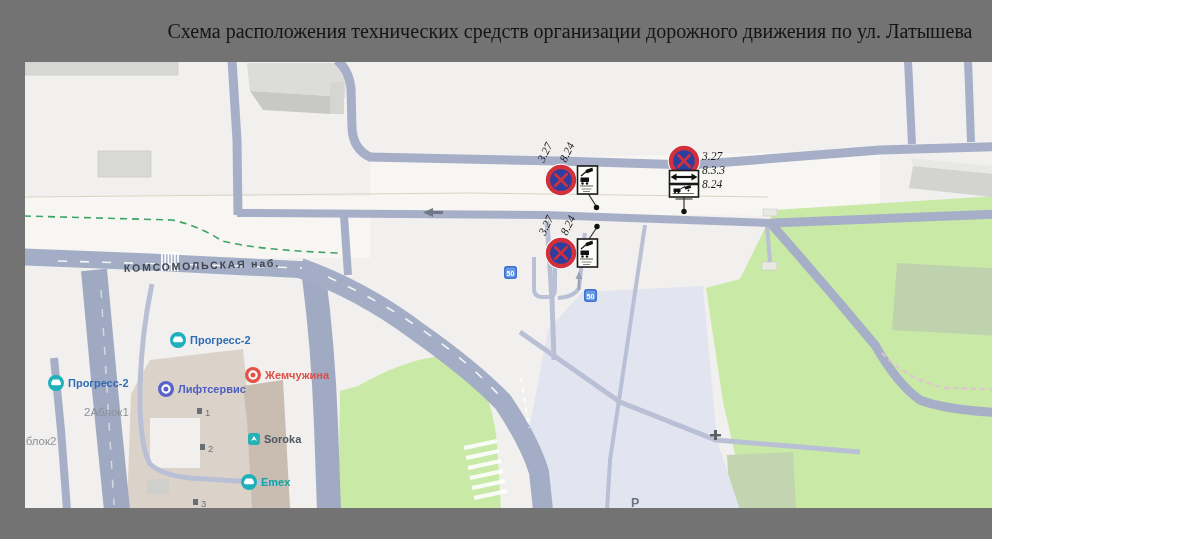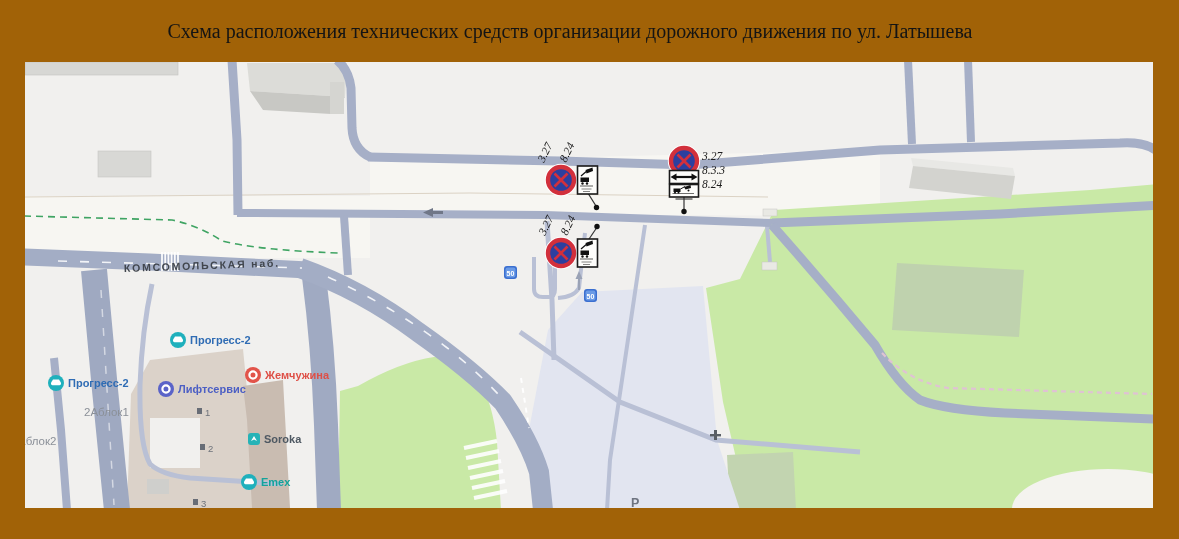--- a/index.html
+++ b/index.html
@@ -1,16 +1,16 @@
 <!DOCTYPE html>
 <html><head>
 <meta charset="utf-8">
 <style>
   html,body{margin:0;padding:0;background:#ffffff;}
-  .page{position:relative;width:1179px;height:539px;background:#a16207;overflow:hidden;
+  .page{position:relative;width:992px;height:539px;background:#737373;overflow:hidden;
         font-family:"Liberation Sans",sans-serif;}
   svg{display:block;}
   text{user-select:none;}
   .title-text{font-family:"Liberation Serif",serif;font-size:20px;fill:#141414;}
   .poi{font-size:11px;font-weight:600;}
   .addr{font-size:11.5px;fill:#8b9098;}
   .street{font-size:10.5px;font-weight:700;fill:#41464e;letter-spacing:1.8px;}
   .signlabel{font-family:"Liberation Serif",serif;font-style:italic;font-size:11.5px;fill:#1c1c1c;}
   .badge-num{font-size:7px;font-weight:700;fill:#ffffff;text-anchor:middle;}
   .marker-num{font-size:9.5px;fill:#6e737b;}

